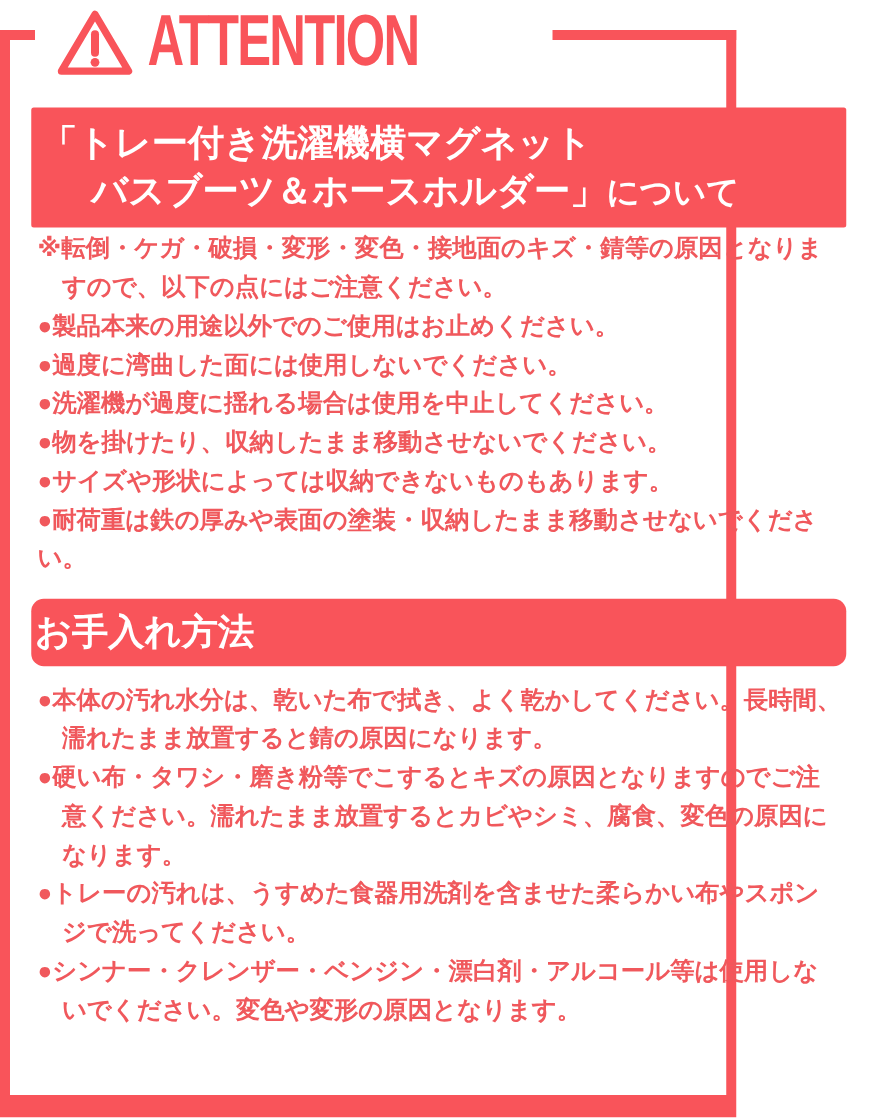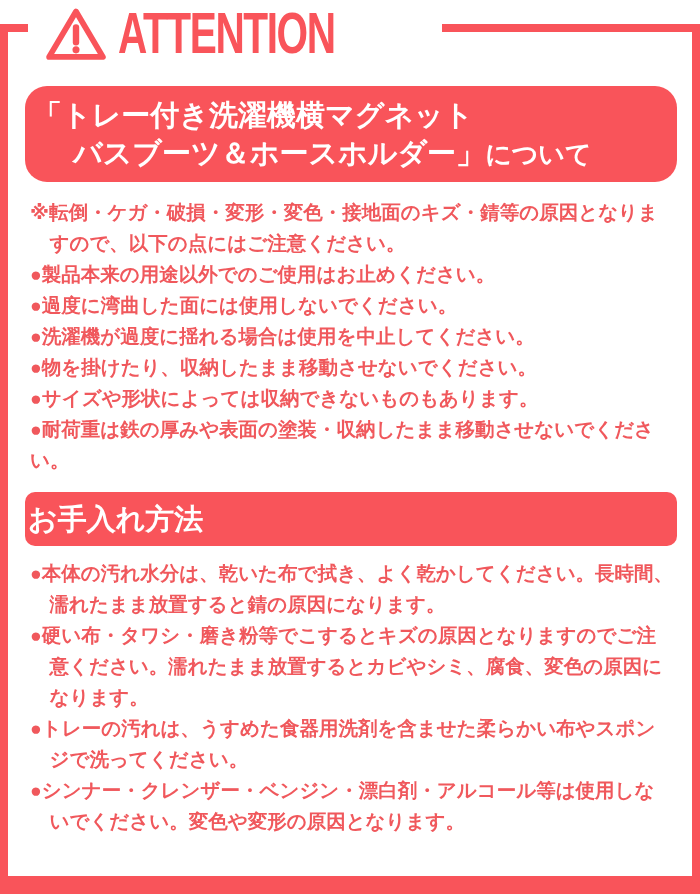--- a/index.html
+++ b/index.html
@@ -7,21 +7,21 @@
     --text: #f0585c;
   }
   * { box-sizing: border-box; }
   html, body { margin: 0; padding: 0; }
   body {
     width: 700px; height: 894px;
     background: #ffffff;
     font-family: "Liberation Sans", "DejaVu Sans", sans-serif;
     overflow: hidden;
   }
-  .page { position: relative; width: 700px; height: 894px; background: #fff; }
+  .page { position: relative; width: 589px; height: 894px; background: #fff; }
 
   
   .frame { position: absolute; background: var(--accent); }
   .frame-stub-left { left: 0; top: 24px; width: 28px; height: 8px; }
   .frame-top-line  { left: 364px; right: 0; top: 24px; height: 8px; }
   .frame-left  { left: 0;  top: 24px; width: 8px; height: 852px; }
   .frame-right { right: 0; top: 24px; width: 8px; height: 852px; }
   .frame-bottom { left: 0; bottom: 0; width: 100%; height: 18px; }
 
   
@@ -38,29 +38,29 @@
     letter-spacing: -2px;
     transform: scaleX(0.70); transform-origin: left center;
     white-space: nowrap;
   }
 
   
   .content { position: absolute; top: 86px; left: 25px; width: 652px; }
 
   .title-box {
     background: var(--accent);
-    border-radius: 22px;
+    border-radius: 2px;
     padding: 10px 8px 9px 8px;
     color: #ffffff; font-weight: 800;
   }
   .title-line1 { font-size: 29px; line-height: 1.32; white-space: nowrap; }
   .title-line2 { font-size: 29px; line-height: 1.32; padding-left: 40px; white-space: nowrap; }
   .title-suffix { font-size: 26px; }
 
-  .body-text { margin-top: 15px; color: var(--text); font-weight: 700; font-size: 19.5px; }
+  .body-text { margin-top: 2px; color: var(--text); font-weight: 700; font-size: 19.5px; }
   .body-text p { margin: 0; padding-left: 5px; line-height: 31px; white-space: pre-line; }
 
   .care-heading {
     margin-top: 16px;
     background: var(--accent);
     border-radius: 10px;
     padding: 9px 3px;
     color: #ffffff; font-weight: 800;
     font-size: 29px; line-height: 1.25;
   }

